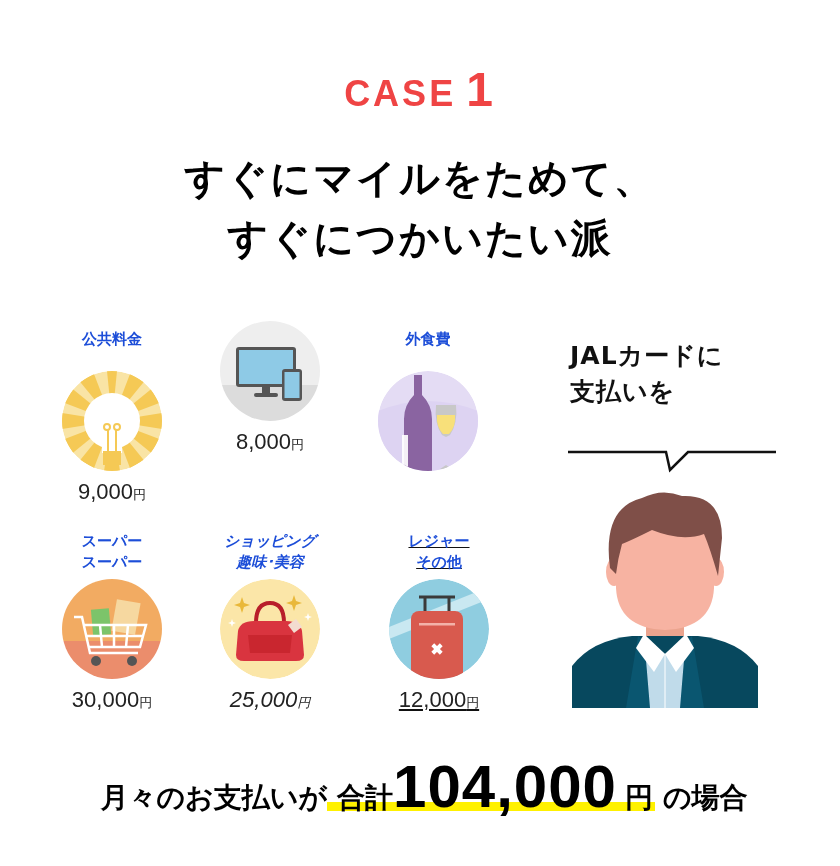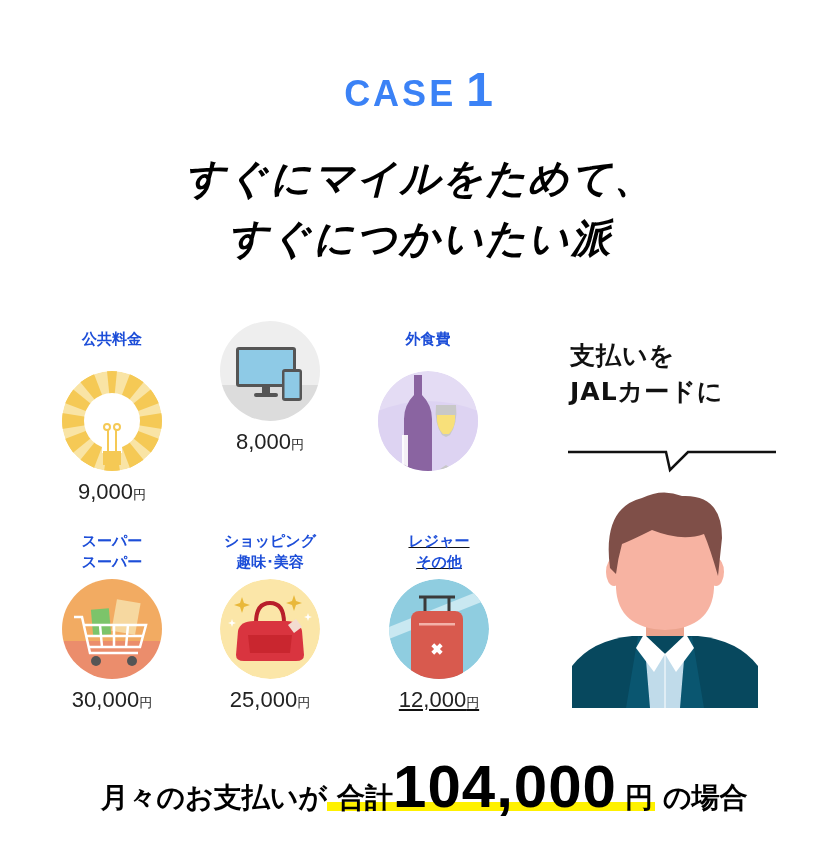--- a/index.html
+++ b/index.html
@@ -1,24 +1,24 @@
 <!DOCTYPE html>
 <html><head>
 <meta charset="utf-8">
 <style>
   html, body { margin:0; padding:0; background:#ffffff; }
   body { width:840px; height:866px; position:relative; overflow:hidden;
          font-family:"DejaVu Sans", sans-serif; color:#111; }
   .case { position:absolute; top:62px; left:0; width:840px; text-align:center;
-          color:#3b82f6; font-family:"Liberation Sans", sans-serif; font-weight:bold;
+          color:#ef4444; font-family:"Liberation Sans", sans-serif; font-weight:bold;
           letter-spacing:3px; }
   .case .word { font-size:36px; vertical-align:baseline; }
   .case .num { font-size:48px; margin-left:10px; }
   .title { position:absolute; top:148px; left:0; width:840px; text-align:center;
-           font-weight:bold; font-size:40px; line-height:60px; letter-spacing:2px; color:#000;font-style:italic; }
+           font-weight:bold; font-size:40px; line-height:60px; letter-spacing:2px; color:#000; }
   .grid { position:absolute; left:55px; top:325px; width:440px; }
   .item { position:absolute; width:130px; text-align:center; }
   .item .label { font-size:15px; line-height:21px; font-weight:bold; color:#1d4ed8;
                  height:42px; display:flex; flex-direction:column; justify-content:flex-end; }
   .item .label.one { justify-content:flex-start; padding-top:4px; height:38px; }
   .item .icon { width:100px; height:100px; margin:0 auto; border-radius:50%; overflow:hidden; position:relative; }
   .item .icon svg { display:block; }
   .item .amount { margin-top:8px; font-family:"Liberation Sans", sans-serif; font-size:22px; color:#222; }
   .item .amount .yen { font-size:13px; font-family:"DejaVu Sans", sans-serif; }
   .bubble { position:absolute; left:570px; top:338px; width:210px; font-weight:bold;
@@ -137,21 +137,21 @@
         </g>
         <circle cx="34" cy="82" r="5" fill="#555"></circle>
         <circle cx="70" cy="82" r="5" fill="#555"></circle>
       </svg>
     </div>
     <div class="amount">
       <span>30,000</span><span class="yen">円</span>
     </div>
   </div>
 
-  <div class="item" style="left:150px; top:206px;">
+  <div class="item" style="left:150px; top:206px;font-style:italic;">
     <div class="label">
       <span>ショッピング</span>
       <span>趣味･美容</span>
     </div>
     <div class="icon" style="margin-top:6px;">
       <svg width="100" height="100" viewBox="0 0 100 100">
         <circle cx="50" cy="50" r="50" fill="#fbe6a8"></circle>
         <path d="M22 18 L24 24 L30 26 L24 28 L22 34 L20 28 L14 26 L20 24 Z" fill="#e9b83a"></path>
         <path d="M74 16 L76 22 L82 24 L76 26 L74 32 L72 26 L66 24 L72 22 Z" fill="#e9b83a"></path>
         <path d="M12 40 L13 43 L16 44 L13 45 L12 48 L11 45 L8 44 L11 43 Z" fill="#ffffff"></path>
@@ -186,22 +186,22 @@
         <path d="M42 70 L54 70 M48 64 L48 76" stroke="#ffffff" stroke-width="4" transform="rotate(45 48 70)"></path>
       </svg>
     </div>
     <div class="amount">
       <span>12,000</span><span class="yen">円</span>
     </div>
   </div>
 </div>
 
 <div class="bubble">
+  <div>JALカードに</div>
   <div>支払いを</div>
-  <div>JALカードに</div>
 </div>
 
 <svg class="bubble-tail" width="210" height="30" viewBox="0 0 210 30">
   <polyline points="0,6 98,6 102,24 120,6 208,6" stroke="#111" stroke-width="2.5" fill="none"></polyline>
 </svg>
 
 <svg class="person" width="186" height="220" viewBox="0 0 186 220">
   <defs>
     <clipPath id="bodyclip">
         <path d="M0 220 L0 178 Q20 152 60 148 L126 148 Q166 152 186 178 L186 220 Z"></path>

